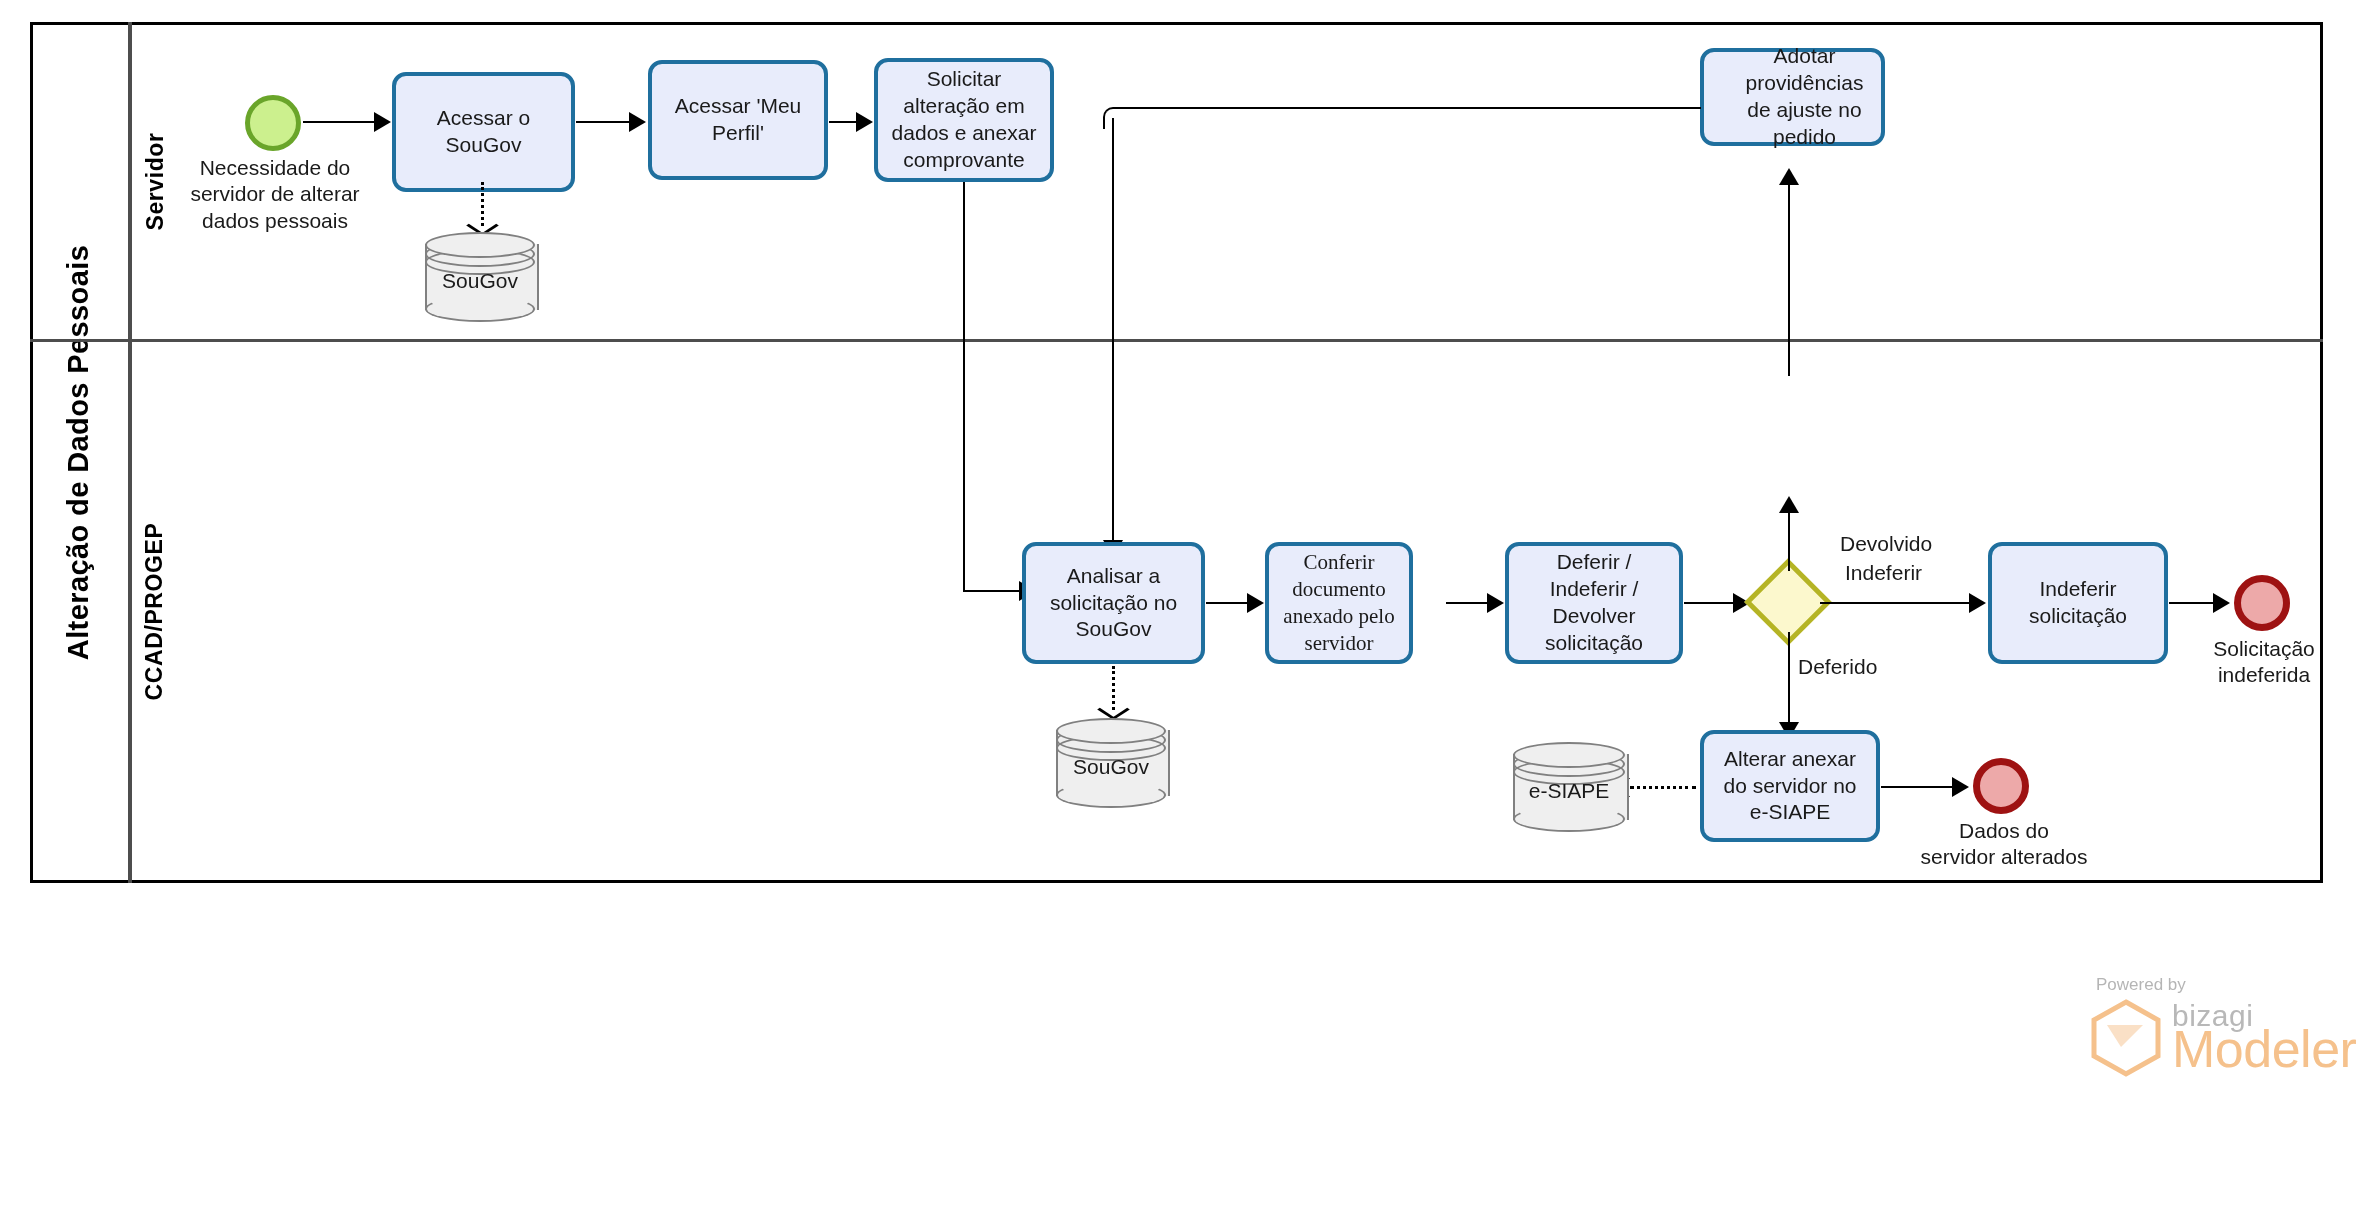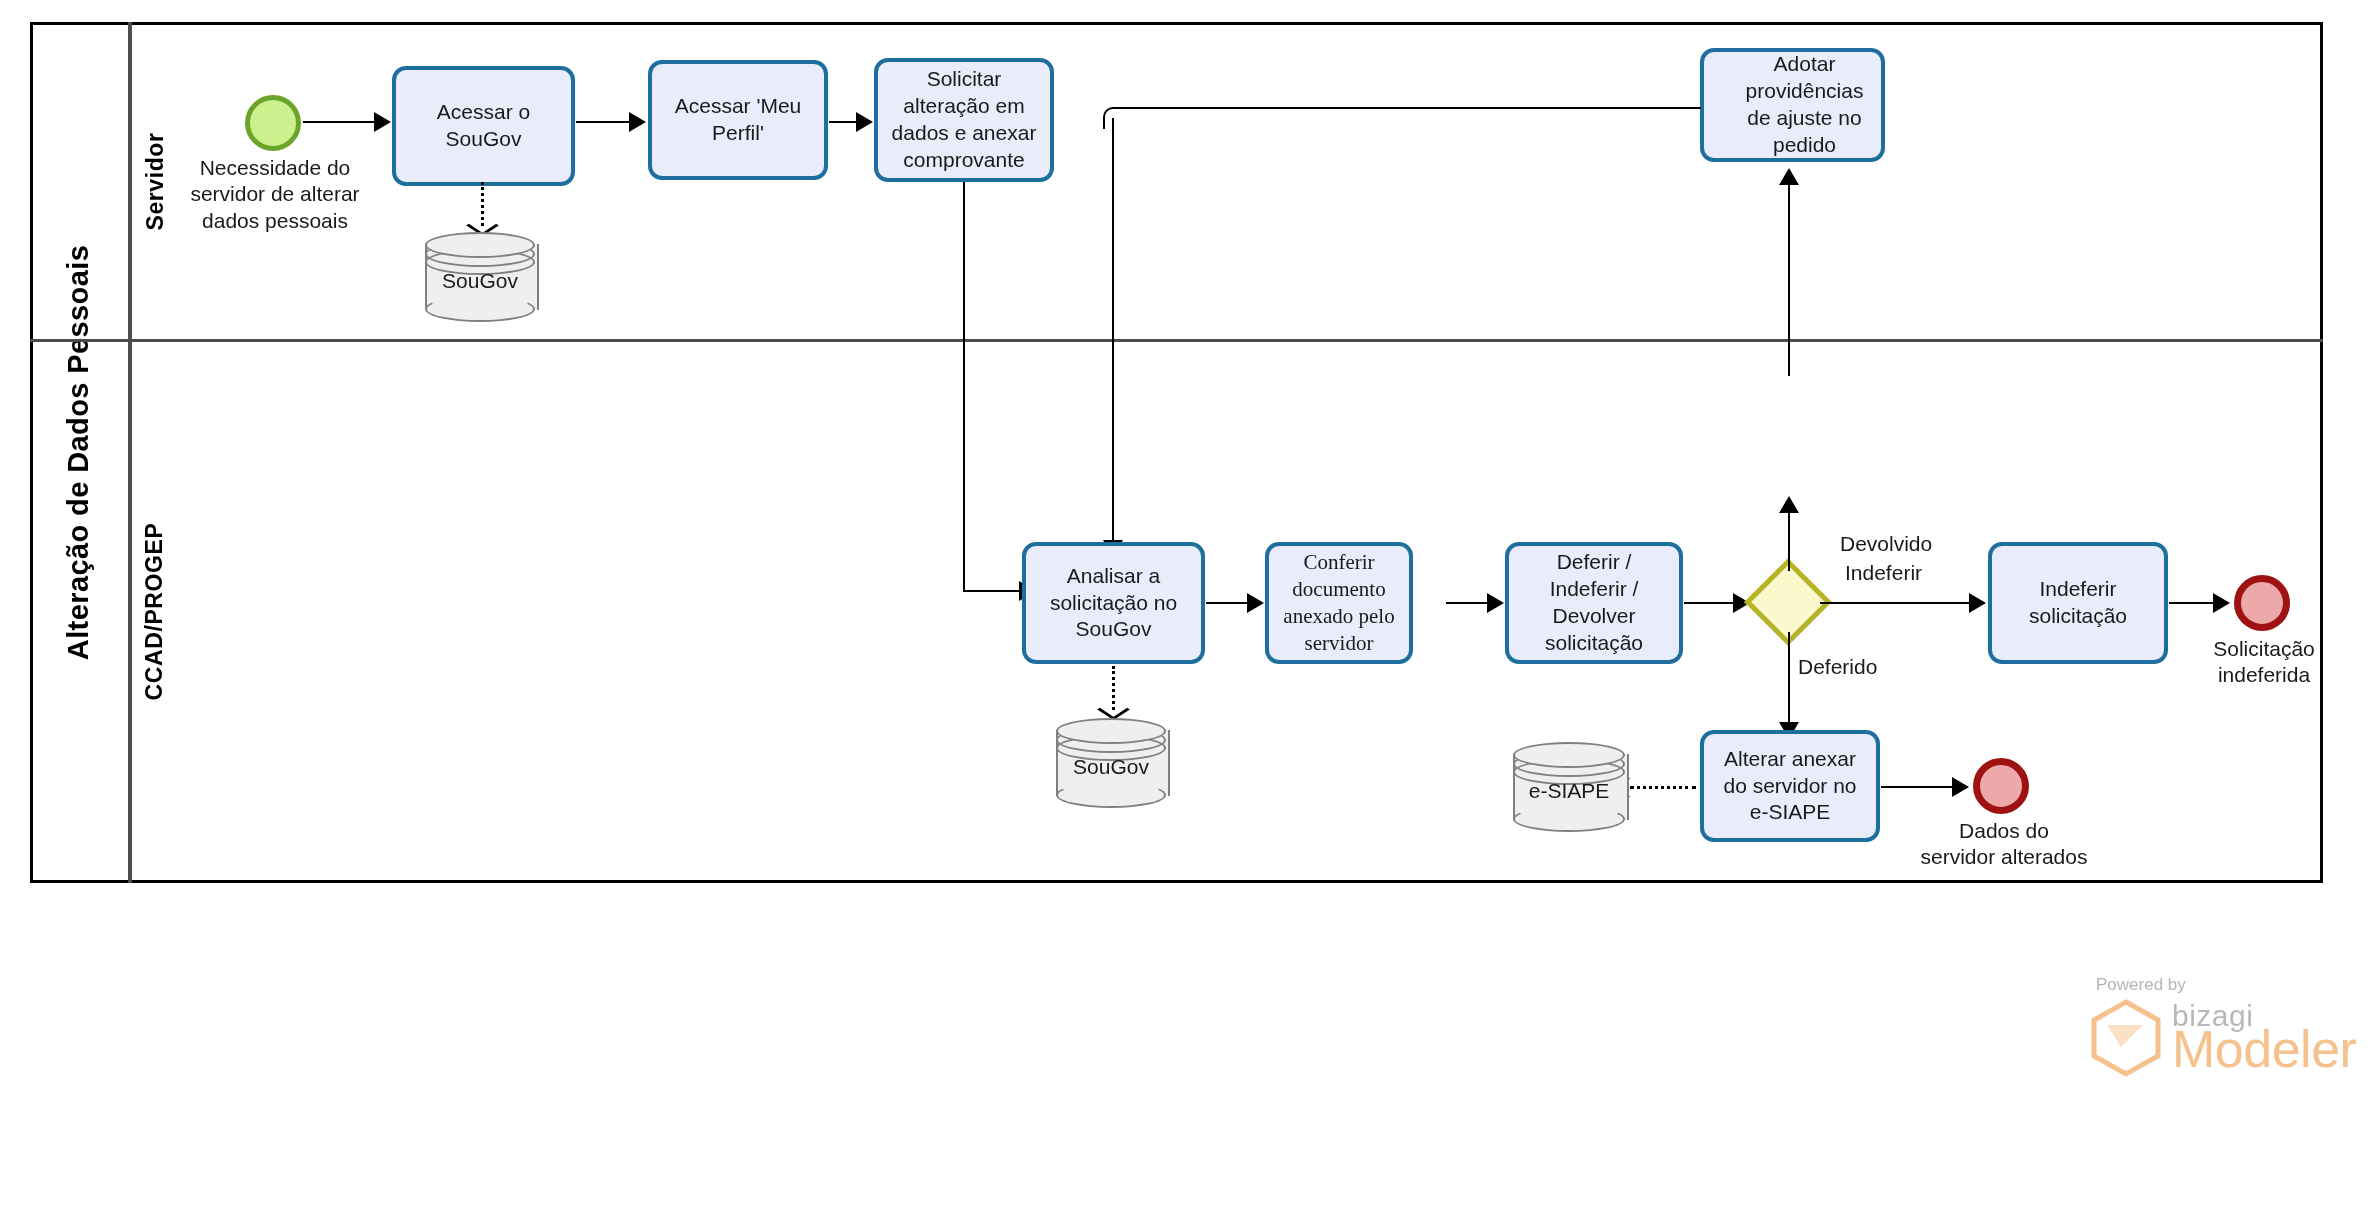--- a/index.html
+++ b/index.html
@@ -98,21 +98,21 @@
   <div class="lane-hdr" style="left:131px;top:342px;height:539px;">
     <span>CCAD/PROGEP</span>
   </div>
 
   <div class="event ev-start" style="left:245px;top:95px;width:56px;height:56px;"></div>
   <div class="ev-label" style="left:190px;top:155px;width:170px;">Necessidade do servidor de alterar dados pessoais</div>
 
   <div class="edge edge-h" style="left:303px;top:121px;width:72px;"></div>
   <div class="arrow ar-r" style="left:374px;top:112px;"></div>
 
-  <div class="task" style="left:392px;top:66px;width:183px;height:120px;">Acessar o SouGov</div>
+  <div class="task" style="left:392px;top:72px;width:183px;height:120px;">Acessar o SouGov</div>
 
   <div class="edge-dot-v" style="left:481px;top:182px;height:44px;"></div>
   <div class="ar-open-d" style="left:473px;top:216px;"></div>
 
   <div class="ds" style="left:425px;top:232px;width:110px;height:90px;">
     <div class="ds-body"></div>
     <div class="ds-bot"></div>
     <div class="ds-top ds-t2"></div>
     <div class="ds-top ds-t1"></div>
     <div class="ds-top ds-t0"></div>
@@ -126,21 +126,21 @@
 
   <div class="edge edge-h" style="left:829px;top:121px;width:28px;"></div>
   <div class="arrow ar-r" style="left:856px;top:112px;"></div>
 
   <div class="task" style="left:874px;top:58px;width:180px;height:124px;">Solicitar alteração em dados e anexar comprovante</div>
 
   <div class="edge edge-v" style="left:963px;top:182px;height:410px;"></div>
   <div class="edge edge-h" style="left:963px;top:590px;width:60px;"></div>
   <div class="arrow ar-r" style="left:1019px;top:581px;"></div>
 
-  <div class="task" style="left:1700px;top:48px;width:185px;height:114px;padding-left:32px;">Adotar providências de ajuste no pedido</div>
+  <div class="task" style="left:1700px;top:48px;width:185px;height:98px;padding-left:32px;">Adotar providências de ajuste no pedido</div>
 
   <div class="edge edge-h" style="left:1113px;top:107px;width:588px;"></div>
   <div class="edge edge-v" style="left:1112px;top:118px;height:428px;"></div>
   <div class="corner" style="left:1103px;top:107px;width:20px;height:20px;border-right:none;border-bottom:none;border-top-left-radius:10px;"></div>
   <div class="arrow ar-d" style="left:1103px;top:540px;"></div>
 
 
   <div class="edge edge-v" style="left:1788px;top:180px;height:196px;"></div>
   <div class="arrow ar-u" style="left:1779px;top:168px;"></div>
 

